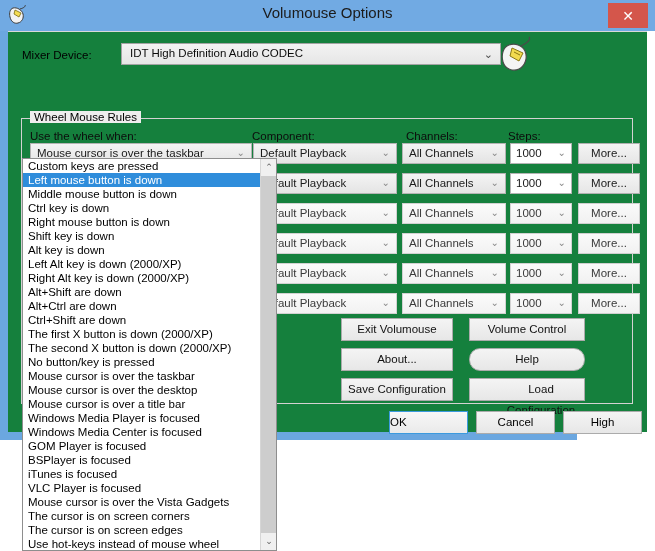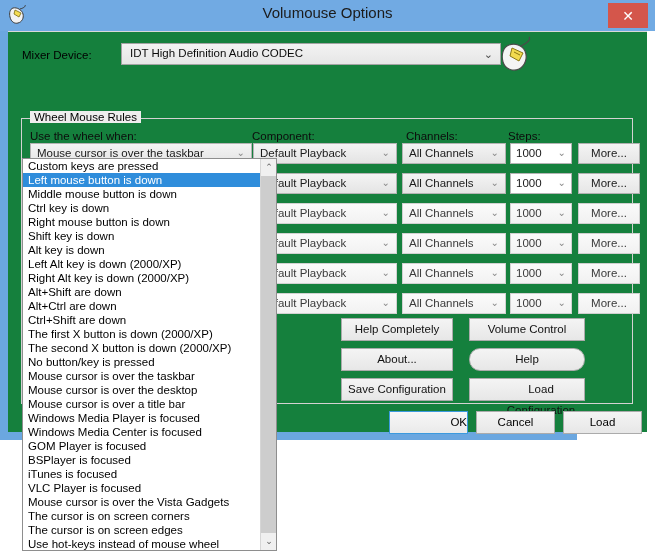--- a/index.html
+++ b/index.html
@@ -110,21 +110,21 @@
 
   
   .actbtn{
     position:absolute;height:23px;box-sizing:border-box;
     text-align:center;font-size:11.5px;line-height:21px;
     background:linear-gradient(#f4f4f4,#e7e7e7);
     border:1px solid #ababab;color:#111;cursor:pointer;
   }
   
   #okbtn{position:absolute;left:389px;top:411px;width:79px;height:23px;
-    box-sizing:border-box;text-align:right;font-size:11.5px;line-height:21px;
+    box-sizing:border-box;text-align:left;font-size:11.5px;line-height:21px;
     background:linear-gradient(#f7f7f7,#eaeaea);border:1px solid #3c9ade;cursor:pointer;}
   #cancelbtn{position:absolute;left:476px;top:411px;width:79px;height:23px;
     box-sizing:border-box;text-align:center;font-size:11.5px;line-height:21px;
     background:linear-gradient(#f4f4f4,#e7e7e7);border:1px solid #ababab;cursor:pointer;}
   #applybtn{position:absolute;left:563px;top:411px;width:79px;height:23px;
     box-sizing:border-box;text-align:center;font-size:11.5px;line-height:21px;
     background:linear-gradient(#f4f4f4,#e7e7e7);border:1px solid #ababab;cursor:pointer;}
 
   
   #dropdown{
@@ -314,33 +314,33 @@
           </div>
           <div class="combo c-steps">
             <span class="ctext">1000</span>
             <span class="carrow">⌄</span>
           </div>
           <div class="morebtn" style="top: 0px;">More...</div>
         </div>
       </div>
 
     <div id="actions-host">
-        <div class="actbtn" style="left: 333px; top: 286px; width: 112px;">Help Completely</div>
+        <div class="actbtn" style="left: 333px; top: 286px; width: 112px;">Exit Volumouse</div>
         <div class="actbtn" style="left: 461px; top: 286px; width: 116px;">Volume Control</div>
         <div class="actbtn" style="left: 333px; top: 316px; width: 112px;">About...</div>
         <div class="actbtn" style="left: 461px; top: 316px; width: 116px; border-radius: 11px;">Help</div>
         <div class="actbtn" style="left: 333px; top: 346px; width: 112px;">Save Configuration</div>
         <div class="actbtn" style="left: 461px; top: 346px; width: 116px; padding-left: 28px;">Load Configuration</div>
       </div>
 
   </div>
 
   <div id="okbtn">OK</div>
   <div id="cancelbtn">Cancel</div>
-  <div id="applybtn">Load</div>
+  <div id="applybtn">High</div>
 
   <span id="mixer-mouse-icon">
     <svg width="42" height="38" viewBox="0 0 42 38">
       <path d="M11 9 C5 11 3 19 5 26 C7 33 15 36 21 33 C27 30 30 22 27 15 C24 9 17 7 11 9 Z" fill="#f4f4f4" stroke="#4a4a4a" stroke-width="1.2"></path>
       <path d="M23 10 C30 7 33 3 31 1" fill="none" stroke="#4a4a4a" stroke-width="1.2"></path>
       <path d="M14 12 L25 17 L21 25 L12 20 Z" fill="#f2da4e" stroke="#8a7712" stroke-width="1"></path>
       <path d="M16 16 L22 19" stroke="#8a7712" stroke-width="1"></path>
     </svg>
   </span>
 </div>

